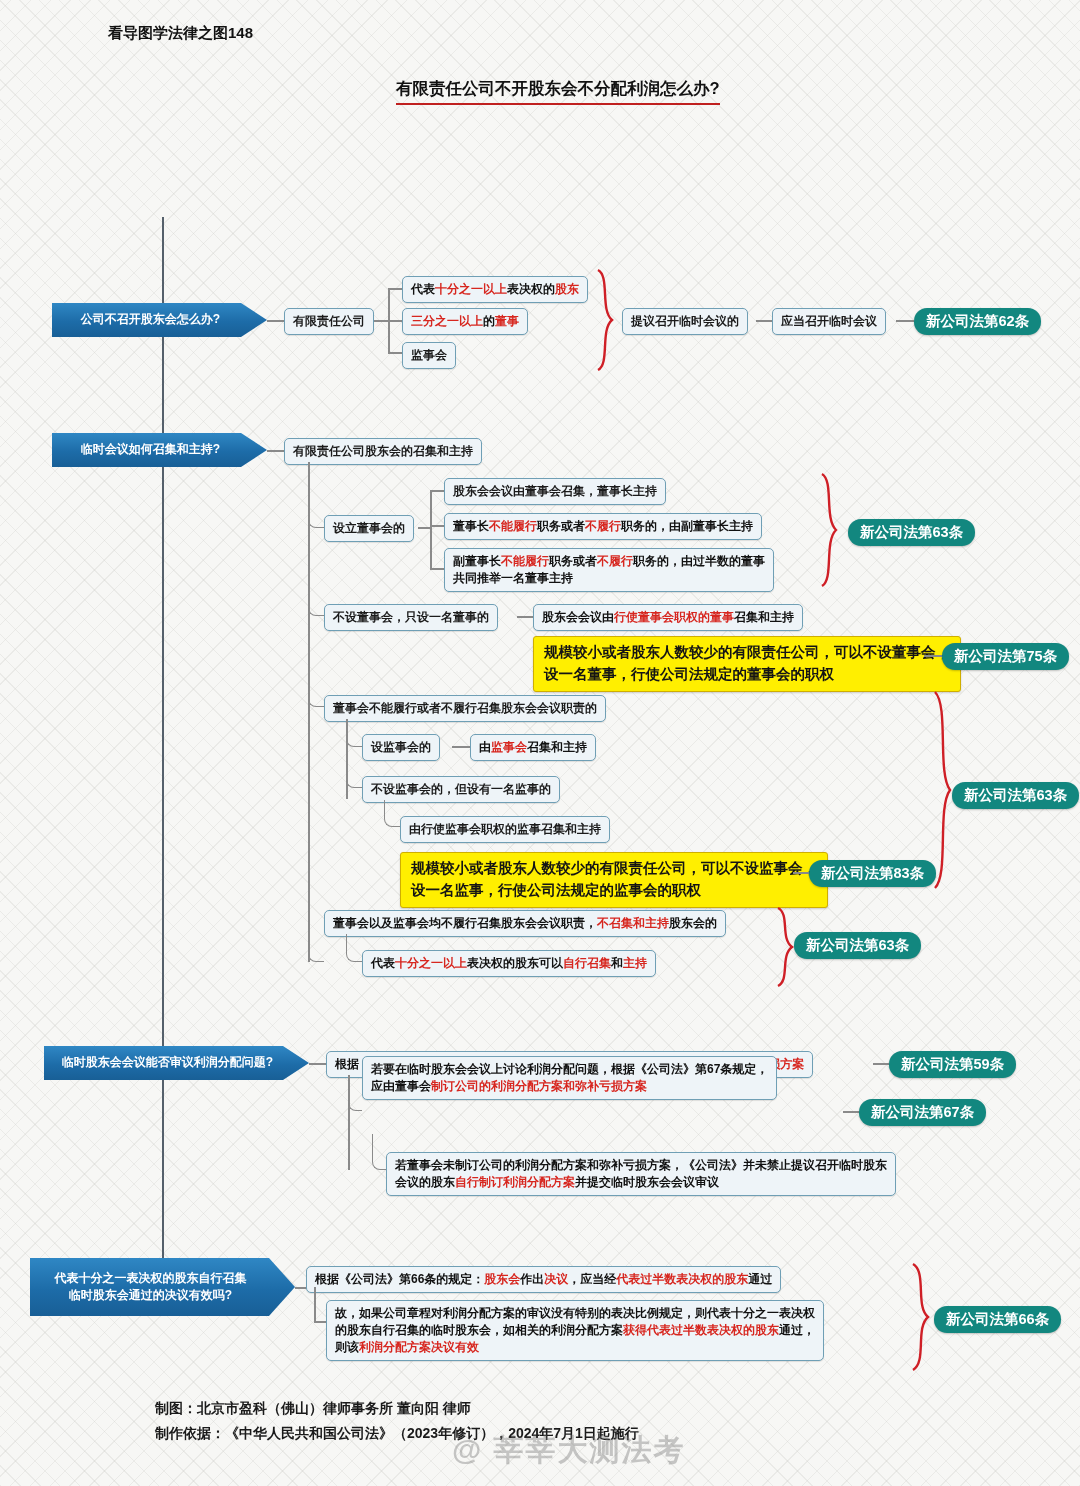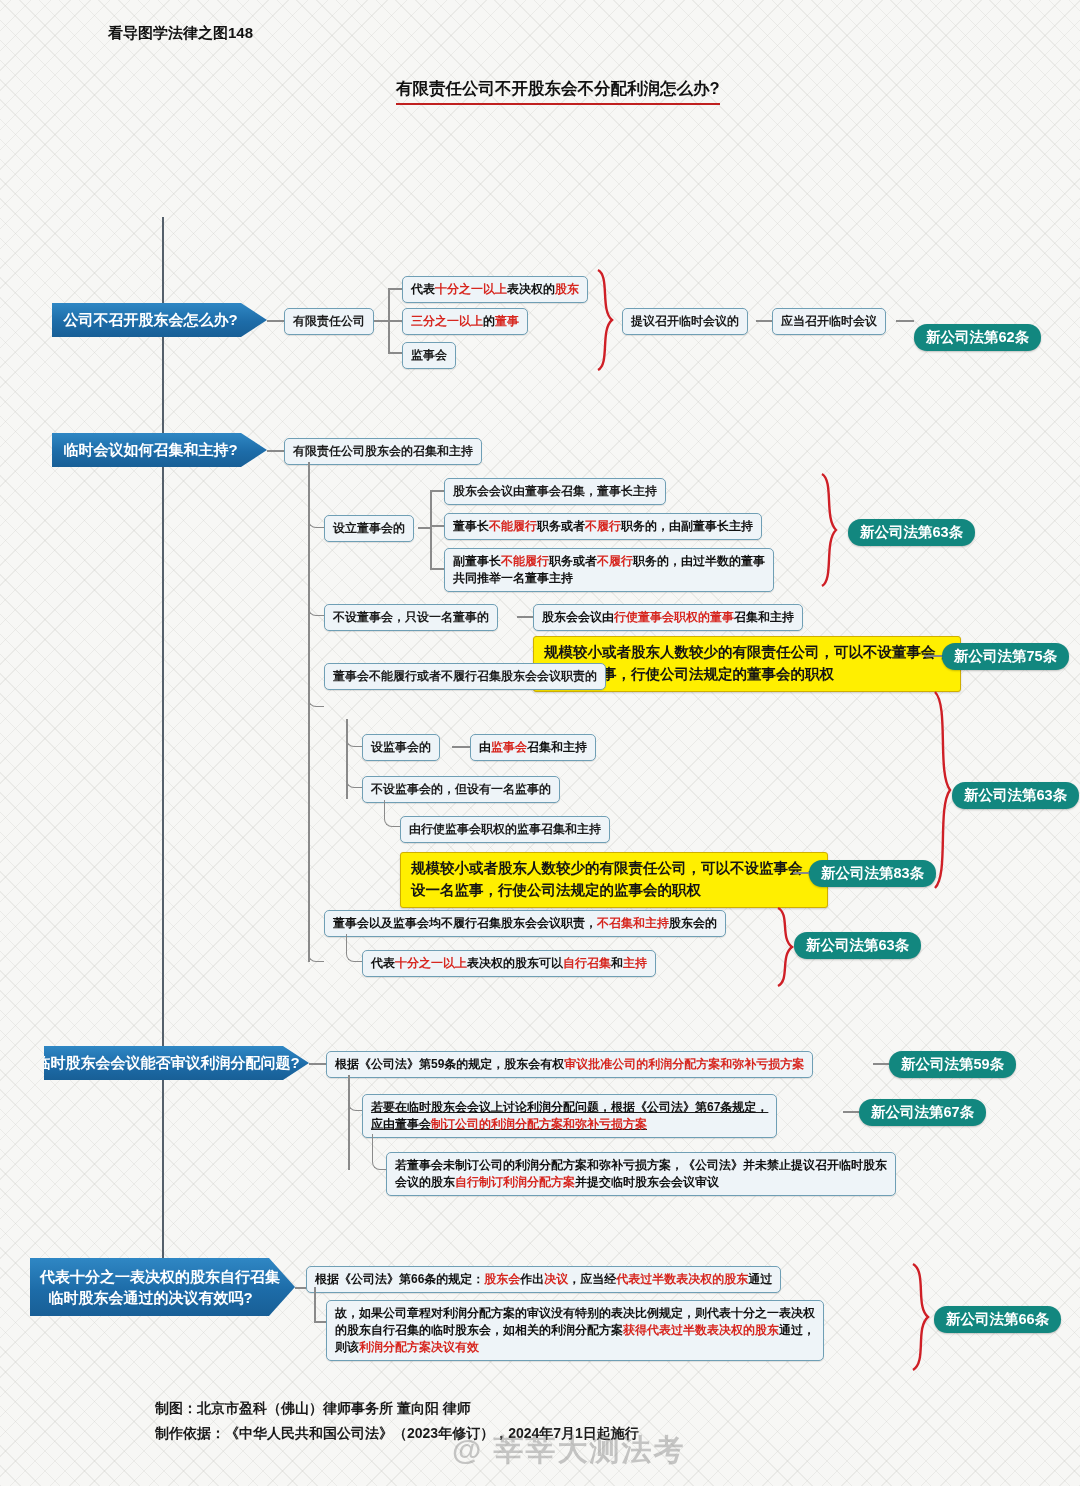--- a/index.html
+++ b/index.html
@@ -64,21 +64,21 @@
     border-radius:8px;
     padding:11px 14px;
     line-height:1.5;
     white-space:nowrap;
     box-shadow:0 2px 3px rgba(0,0,0,.18);
   }
 
   
   .banner{
     background:linear-gradient(180deg,#2f87c4 0%,#1d6ca8 55%,#185f96 100%);
-    color:#fff; font-weight:bold; font-size:15px;
+    color:#fff; font-weight:bold; font-size:12px;
     display:flex; align-items:center; justify-content:center;
     text-align:center; line-height:1.42;
     padding:7px 34px 7px 16px;
     clip-path:polygon(0 0, calc(100% - 26px) 0, 100% 50%, calc(100% - 26px) 100%, 0 100%);
     white-space:nowrap;
     box-shadow:0 1px 2px rgba(0,0,0,.2);
   }
 
   
   .corner-label{ font-size:15px; font-weight:bold; color:#111; }
@@ -139,21 +139,21 @@
   <div class="brace abs" style="left:594px; top:268px;">
     <svg width="22" height="104" viewBox="0 0 22 104">
         <path d="M4 2 C16 8 6 42 18 52 C6 62 16 96 4 102" fill="none" stroke="#cf1f26" stroke-width="2.4"></path>
       </svg>
   </div>
 
   <div class="abs node" style="left:622px; top:308px;">提议召开临时会议的</div>
   <div class="ln h abs" style="left:756px; top:320px; width:16px;"></div>
   <div class="abs node" style="left:772px; top:308px;">应当召开临时会议</div>
   <div class="ln h abs" style="left:896px; top:320px; width:18px;"></div>
-  <div class="abs tag" style="left:914px; top:308px;margin-top:16px;">新公司法第62条</div>
+  <div class="abs tag" style="left:914px; top:308px;">新公司法第62条</div>
 
   <div class="abs banner" style="left:52px; top:433px; width:215px; height:34px;">临时会议如何召集和主持?</div>
   <div class="ln h abs" style="left:267px; top:450px; width:17px;"></div>
   <div class="abs node" style="left:284px; top:438px;">有限责任公司股东会的召集和主持</div>
 
   <div class="ln v abs" style="left:308px; top:462px; height:500px;"></div>
 
   <div class="elbow abs" style="left:308px; top:500px; width:16px; height:28px;"></div>
   <div class="abs node" style="left:324px; top:515px;">设立董事会的</div>
   <div class="ln h abs" style="left:418px; top:527px; width:12px;"></div>
@@ -186,21 +186,21 @@
   </div>
 
   <div class="abs yellow" style="left:533px; top:636px;">
     <span>规模较小或者股东人数较少的有限责任公司，可以不设董事会，</span><br>
     <span>设一名董事，行使公司法规定的董事会的职权</span>
   </div>
   <div class="ln h abs" style="left:924px; top:655px; width:18px;"></div>
   <div class="abs tag" style="left:942px; top:643px;">新公司法第75条</div>
 
   <div class="elbow abs" style="left:308px; top:680px; width:16px; height:27px;"></div>
-  <div class="abs node" style="left:324px; top:663px;">董事会不能履行或者不履行召集股东会会议职责的</div>
+  <div class="abs node" style="left:324px; top:695px;">董事会不能履行或者不履行召集股东会会议职责的</div>
 
   <div class="ln v abs" style="left:346px; top:719px; height:80px;"></div>
   <div class="elbow abs" style="left:346px; top:719px; width:16px; height:28px;"></div>
   <div class="abs node" style="left:362px; top:734px;">设监事会的</div>
   <div class="ln h abs" style="left:452px; top:746px; width:18px;"></div>
   <div class="abs node" style="left:470px; top:734px;">
     <span class="k">由</span><span class="r">监事会</span><span class="k">召集和主持</span>
   </div>
 
   <div class="elbow abs" style="left:346px; top:760px; width:16px; height:28px;"></div>
@@ -241,21 +241,21 @@
   <div class="ln h abs" style="left:309px; top:1063px; width:17px;"></div>
 
   <div class="abs node" style="left:326px; top:1051px;">
     <span class="k">根据《公司法》第59条的规定，股东会有权</span><span class="r">审议批准公司的利润分配方案和弥补亏损方案</span>
   </div>
   <div class="ln h abs" style="left:873px; top:1063px; width:16px;"></div>
   <div class="abs tag" style="left:889px; top:1051px;">新公司法第59条</div>
 
   <div class="ln v abs" style="left:348px; top:1075px; height:95px;"></div>
   <div class="elbow abs" style="left:348px; top:1075px; width:14px; height:36px;"></div>
-  <div class="abs node" style="left:362px; top:1094px;text-decoration:underline;">
+  <div class="abs node" style="left:362px; top:1056px;">
     <span class="k">若要在临时股东会会议上讨论利润分配问题，根据《公司法》第67条规定，</span><br>
     <span class="k">应由董事会</span><span class="r">制订公司的利润分配方案和弥补亏损方案</span>
   </div>
   <div class="ln h abs" style="left:843px; top:1111px; width:16px;"></div>
   <div class="abs tag" style="left:859px; top:1099px;">新公司法第67条</div>
 
   <div class="elbow abs" style="left:372px; top:1134px; width:14px; height:36px;"></div>
   <div class="abs node" style="left:386px; top:1152px;">
     <span class="k">若董事会未制订公司的利润分配方案和弥补亏损方案，《公司法》并未禁止提议召开临时股东</span><br>
     <span class="k">会议的股东</span><span class="r">自行制订利润分配方案</span><span class="k">并提交临时股东会会议审议</span>

